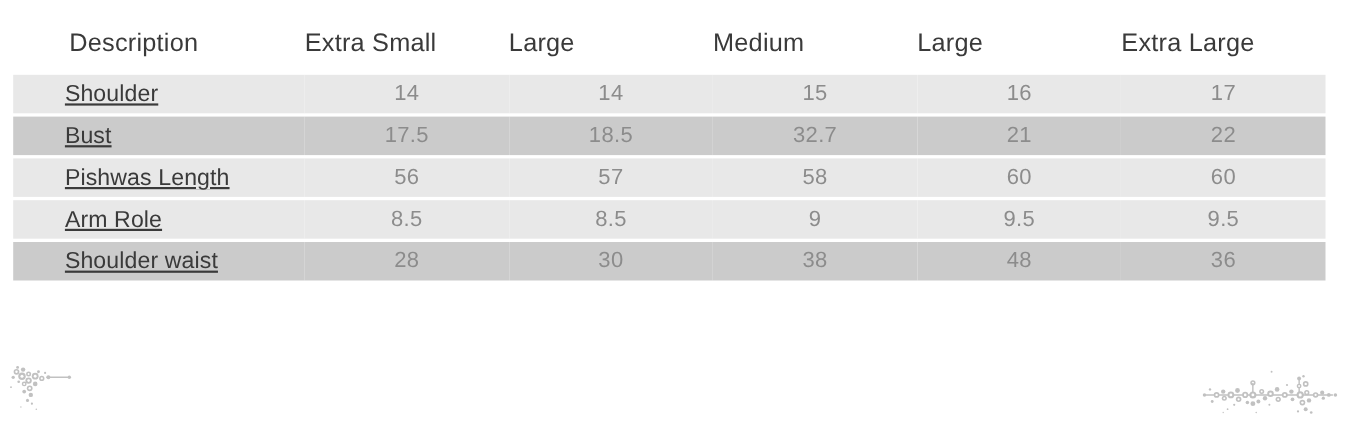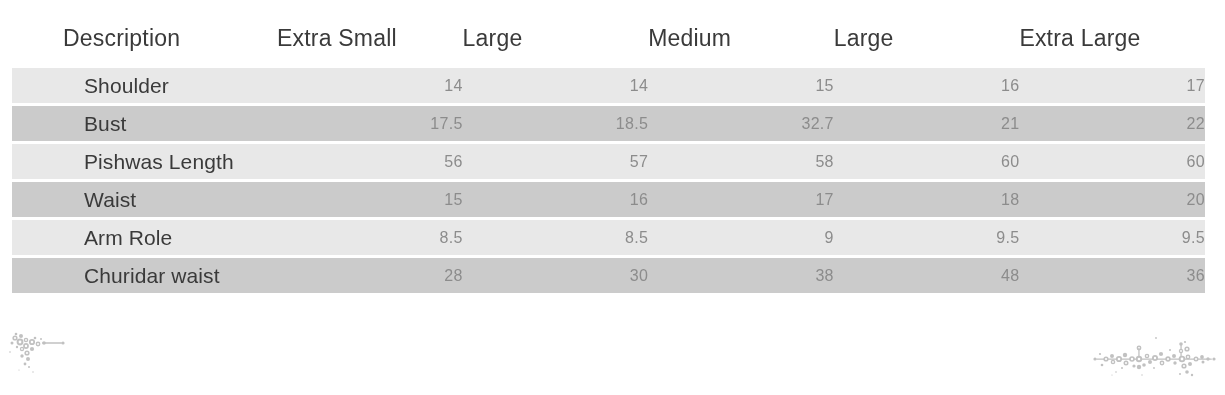--- a/index.html
+++ b/index.html
@@ -62,29 +62,30 @@
   tbody td {
     height: 35px;
     vertical-align: middle;
     font-weight: 400;
   }
 
   tbody td.cell-desc {
     color: #3a3a3a;
     font-size: 21px;
     text-align: left;
-    padding-left: 72px;
+    padding-left: 47px;
     letter-spacing: 0.1px;
     white-space: nowrap;
+    text-decoration: underline;
   }
 
   tbody td.cell-val {
     color: #8c8c8c;
-    font-size: 16px;
-    text-align: right;
+    font-size: 20px;
+    text-align: center;
     letter-spacing: 0.3px;
   }
 
   
   .ornament {
     position: absolute;
     opacity: 0.55;
     pointer-events: none;
   }
 
@@ -135,38 +136,30 @@
         <td class="cell-val">22</td>
       </tr>
       <tr class="row-light">
         <td class="cell-desc">Pishwas Length</td>
         <td class="cell-val">56</td>
         <td class="cell-val">57</td>
         <td class="cell-val">58</td>
         <td class="cell-val">60</td>
         <td class="cell-val">60</td>
       </tr>
-      <tr class="row-dark">
-        <td class="cell-desc">Waist</td>
-        <td class="cell-val">15</td>
-        <td class="cell-val">16</td>
-        <td class="cell-val">17</td>
-        <td class="cell-val">18</td>
-        <td class="cell-val">20</td>
-      </tr>
       <tr class="row-light">
         <td class="cell-desc">Arm Role</td>
         <td class="cell-val">8.5</td>
         <td class="cell-val">8.5</td>
         <td class="cell-val">9</td>
         <td class="cell-val">9.5</td>
         <td class="cell-val">9.5</td>
       </tr>
       <tr class="row-dark">
-        <td class="cell-desc">Churidar waist</td>
+        <td class="cell-desc">Shoulder waist</td>
         <td class="cell-val">28</td>
         <td class="cell-val">30</td>
         <td class="cell-val">38</td>
         <td class="cell-val">48</td>
         <td class="cell-val">36</td>
       </tr>
     </tbody>
   </table>
 
   <svg class="ornament ornament-left" width="70" height="66" viewBox="0 0 70 66">

